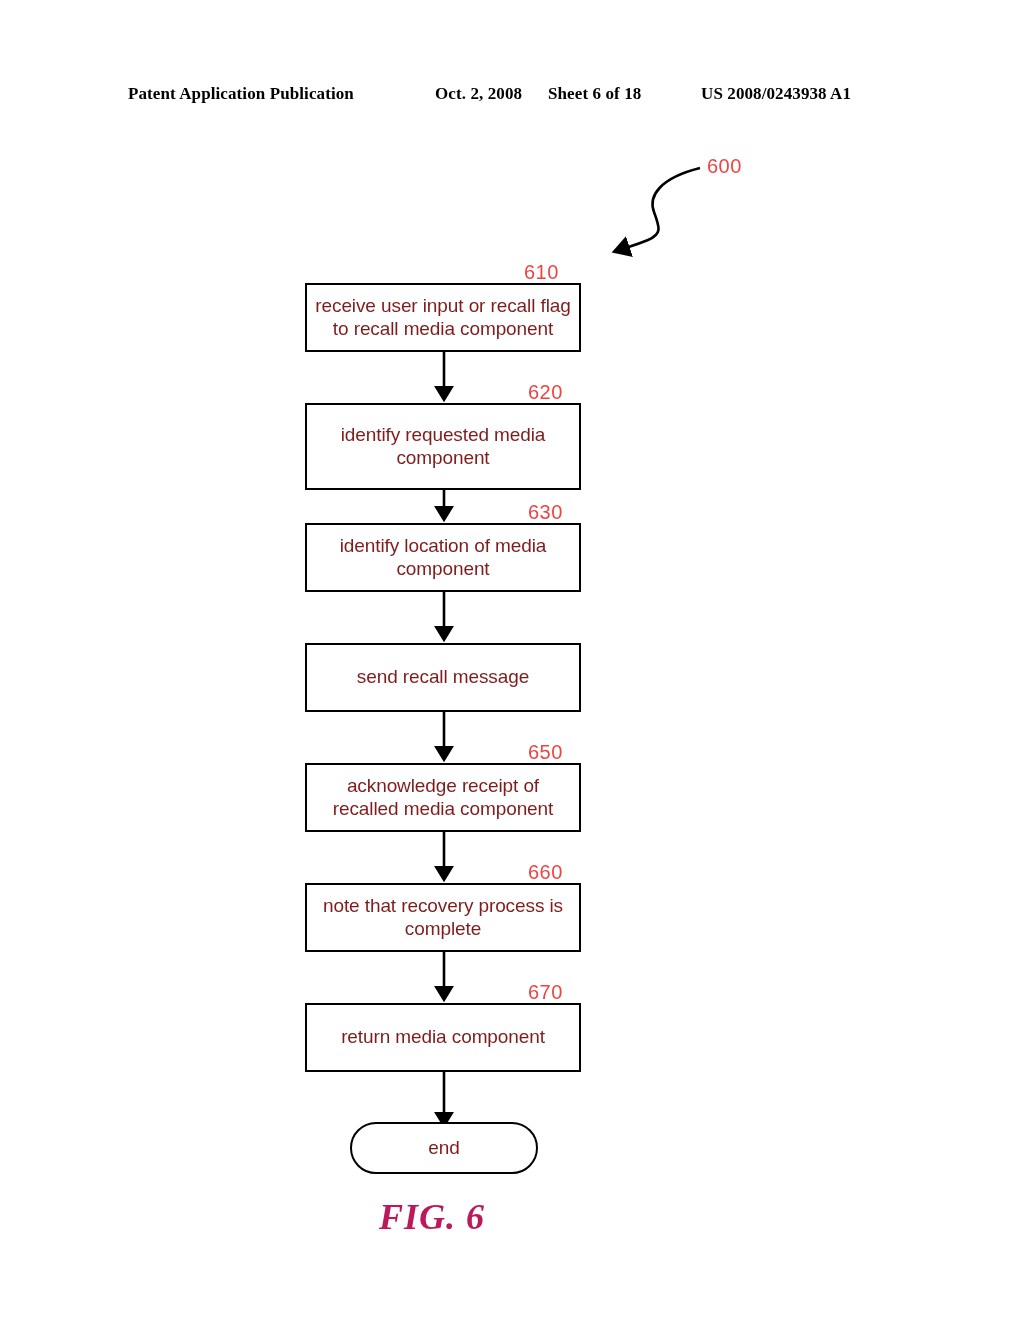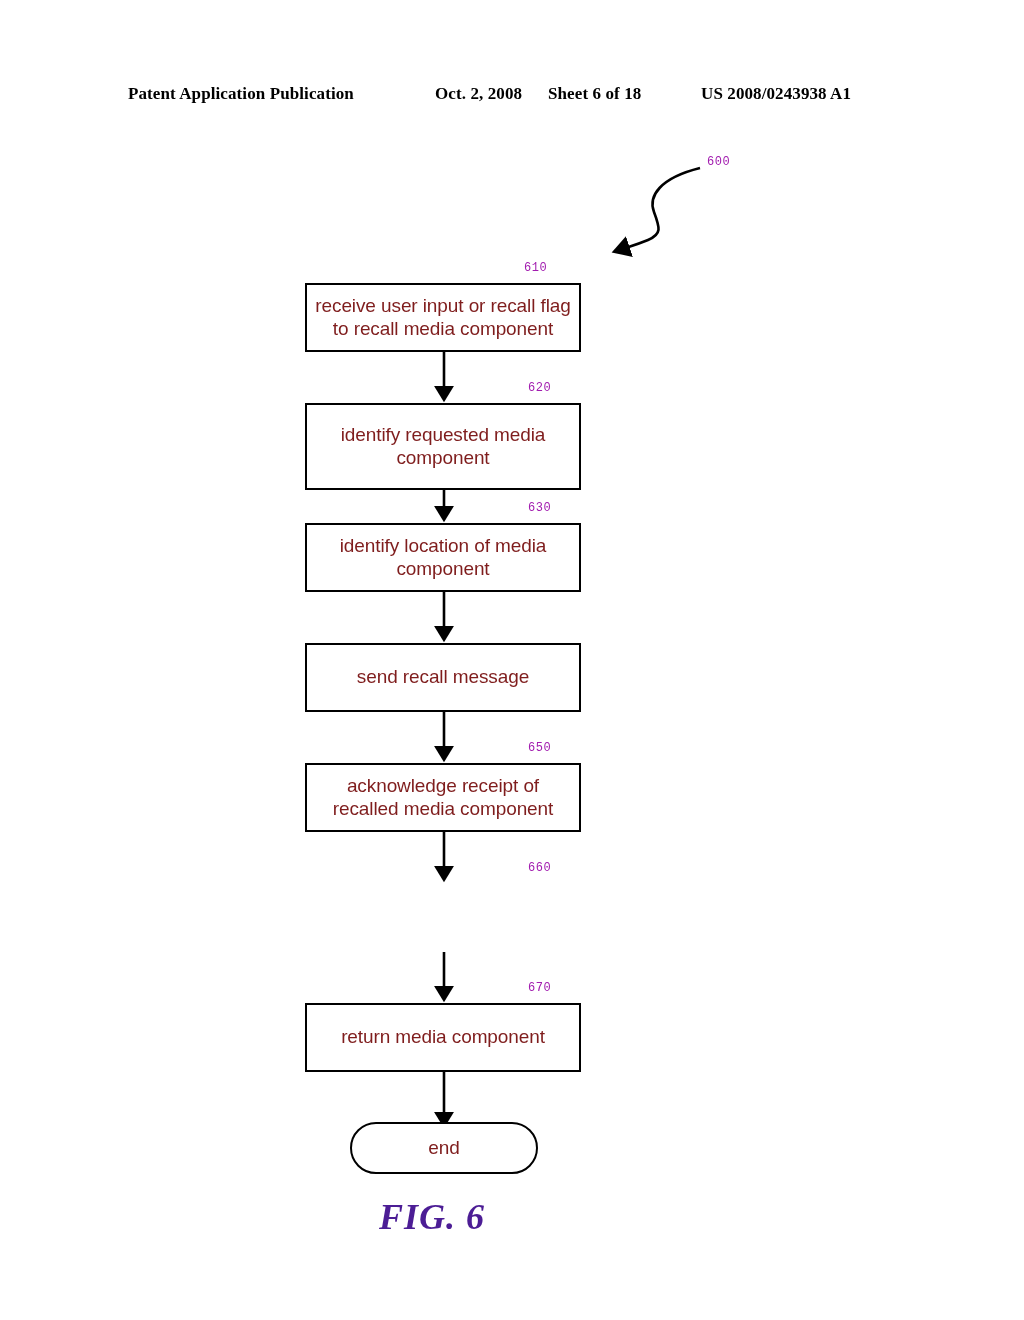--- a/index.html
+++ b/index.html
@@ -70,40 +70,40 @@
     white-space: pre-line;
   }
   .node.terminator {
     border-radius: 36px;
     border-width: 2.5px;
   }
 
   
   .ref-num {
     position: absolute;
-    font-family: Liberation Mono, monospace;
-    font-size: 12px;
+    font-family: Liberation Sans, sans-serif;
+    font-size: 20px;
     letter-spacing: 0.5px;
-    color: #a21caf;
+    color: #ef4444;
     white-space: nowrap;
   }
 
   
   .fig-caption {
     position: absolute;
     left: 0;
     top: 1196px;
     width: 1024px;
     text-align: center;
     font-family: "Liberation Serif", serif;
     font-style: italic;
     font-weight: bold;
     font-size: 36px;
     letter-spacing: 1px;
-    color: #4c1d95;
+    color: #be185d;
   }
   .fig-caption span { display: inline-block; padding-left: 0px; }
   .fig-caption-inner {
     display: inline-block;
     margin-left: -160px;
   }
 </style>
 </head>
 <body>
 
@@ -162,20 +162,24 @@
     <span class="node-text">send recall message</span>
   </div>
 
   <div class="ref-num" style="left:528px; top:741px;">650</div>
   <div class="node" style="left:305px; top:763px; width:276px; height:69px;">
     <span class="node-text">acknowledge receipt of
 recalled media component</span>
   </div>
 
   <div class="ref-num" style="left:528px; top:861px;">660</div>
+  <div class="node" style="left:305px; top:883px; width:276px; height:69px;">
+    <span class="node-text">note that recovery process is
+complete</span>
+  </div>
 
   <div class="ref-num" style="left:528px; top:981px;">670</div>
   <div class="node" style="left:305px; top:1003px; width:276px; height:69px;">
     <span class="node-text">return media component</span>
   </div>
 
   <div class="node terminator" style="left:350px; top:1122px; width:188px; height:52px;">
     <span class="node-text">end</span>
   </div>
 

